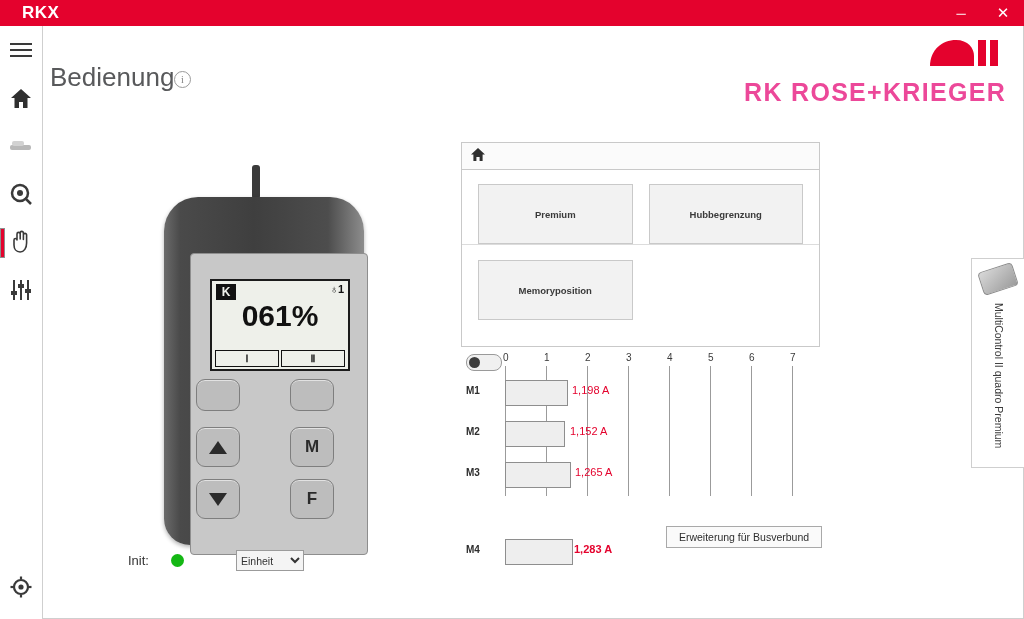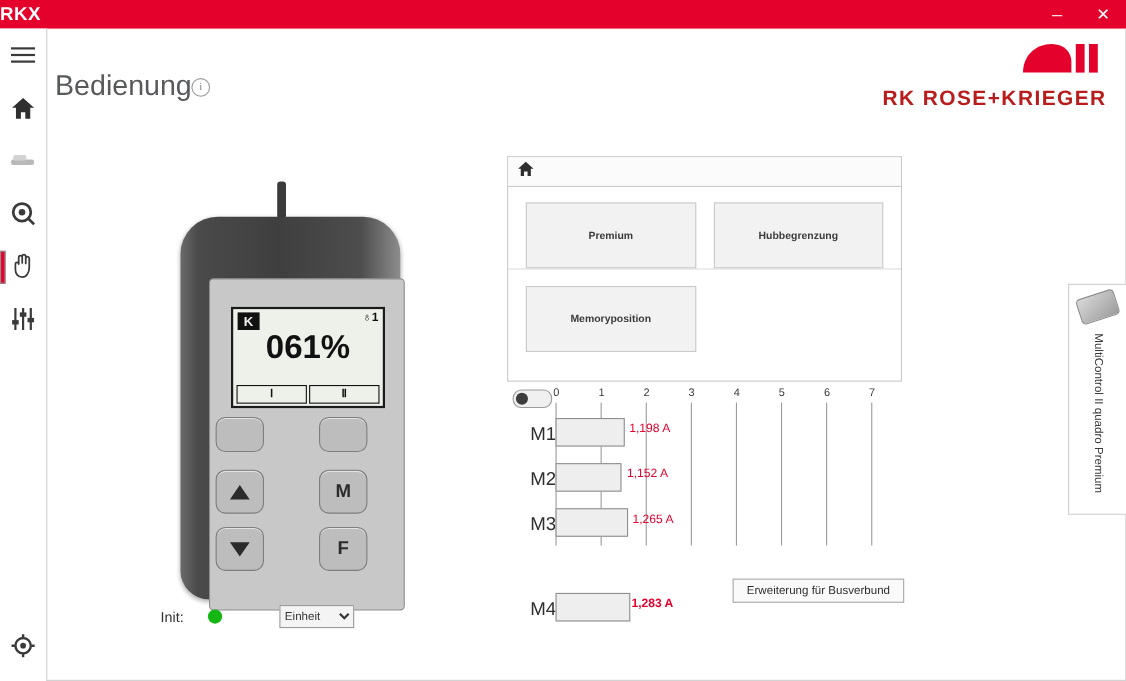--- a/index.html
+++ b/index.html
@@ -23,21 +23,21 @@
     height: 26px;
     background: #e4022d;
     display: flex;
     align-items: center;
   }
   .titlebar .apptitle {
     color: #ffffff;
     font-size: 17px;
     font-weight: bold;
     letter-spacing: 0.5px;
-    margin-left: 0;
+    margin-left: 22px;
   }
   .titlebar .winbtns {
     margin-left: auto;
     display: flex;
     height: 26px;
   }
   .winbtn {
     width: 42px;
     height: 26px;
     display: flex;
@@ -113,23 +113,23 @@
   
   .brand {
     position: absolute;
     top: 38px;
     right: 18px;
     text-align: right;
   }
   .brand-mark { height: 30px; }
   .brand-text {
     margin-top: 6px;
-    font-size: 19px;
-    font-weight: bold;
-    color: #b91c1c;
+    font-size: 25px;
+    font-weight: bold;
+    color: #ec4899;
     letter-spacing: 1.3px;
     font-family: "Liberation Sans", sans-serif;
   }
 
   
   .device-wrap {
     position: absolute;
     left: 150px;
     top: 165px;
     width: 230px;
@@ -237,21 +237,21 @@
   .tri-up, .tri-down {
     width: 0; height: 0;
     border-left: 9px solid transparent;
     border-right: 9px solid transparent;
   }
   .tri-up { border-bottom: 13px solid #2b2b2b; }
   .tri-down { border-top: 13px solid #2b2b2b; }
 
   .init-row {
     position: absolute;
-    left: 146px;
+    left: 128px;
     top: 550px;
     display: flex;
     align-items: center;
     gap: 22px;
   }
   .init-label { font-size: 13px; color: #333; }
   .init-led {
     width: 13px; height: 13px;
     border-radius: 50%;
     background: #14b714;
@@ -342,24 +342,24 @@
   .axis-line {
     position: absolute;
     top: 14px;
     width: 1px;
     height: 130px;
     background: #9b9b9b;
   }
   .bar-row { position: absolute; height: 28px; }
   .bar-label {
     position: absolute;
-    left: 16px; top: 7px;
-    font-size: 17px;
+    left: 0; top: 7px;
+    font-size: 10px;
     color: #2e2e2e;
-    font-weight: normal;
+    font-weight: bold;
   }
   .bar {
     position: absolute;
     top: 2px;
     height: 24px;
     background: #eeeeee;
     border: 1px solid #8e8e8e;
   }
   .bar-val {
     position: absolute;

